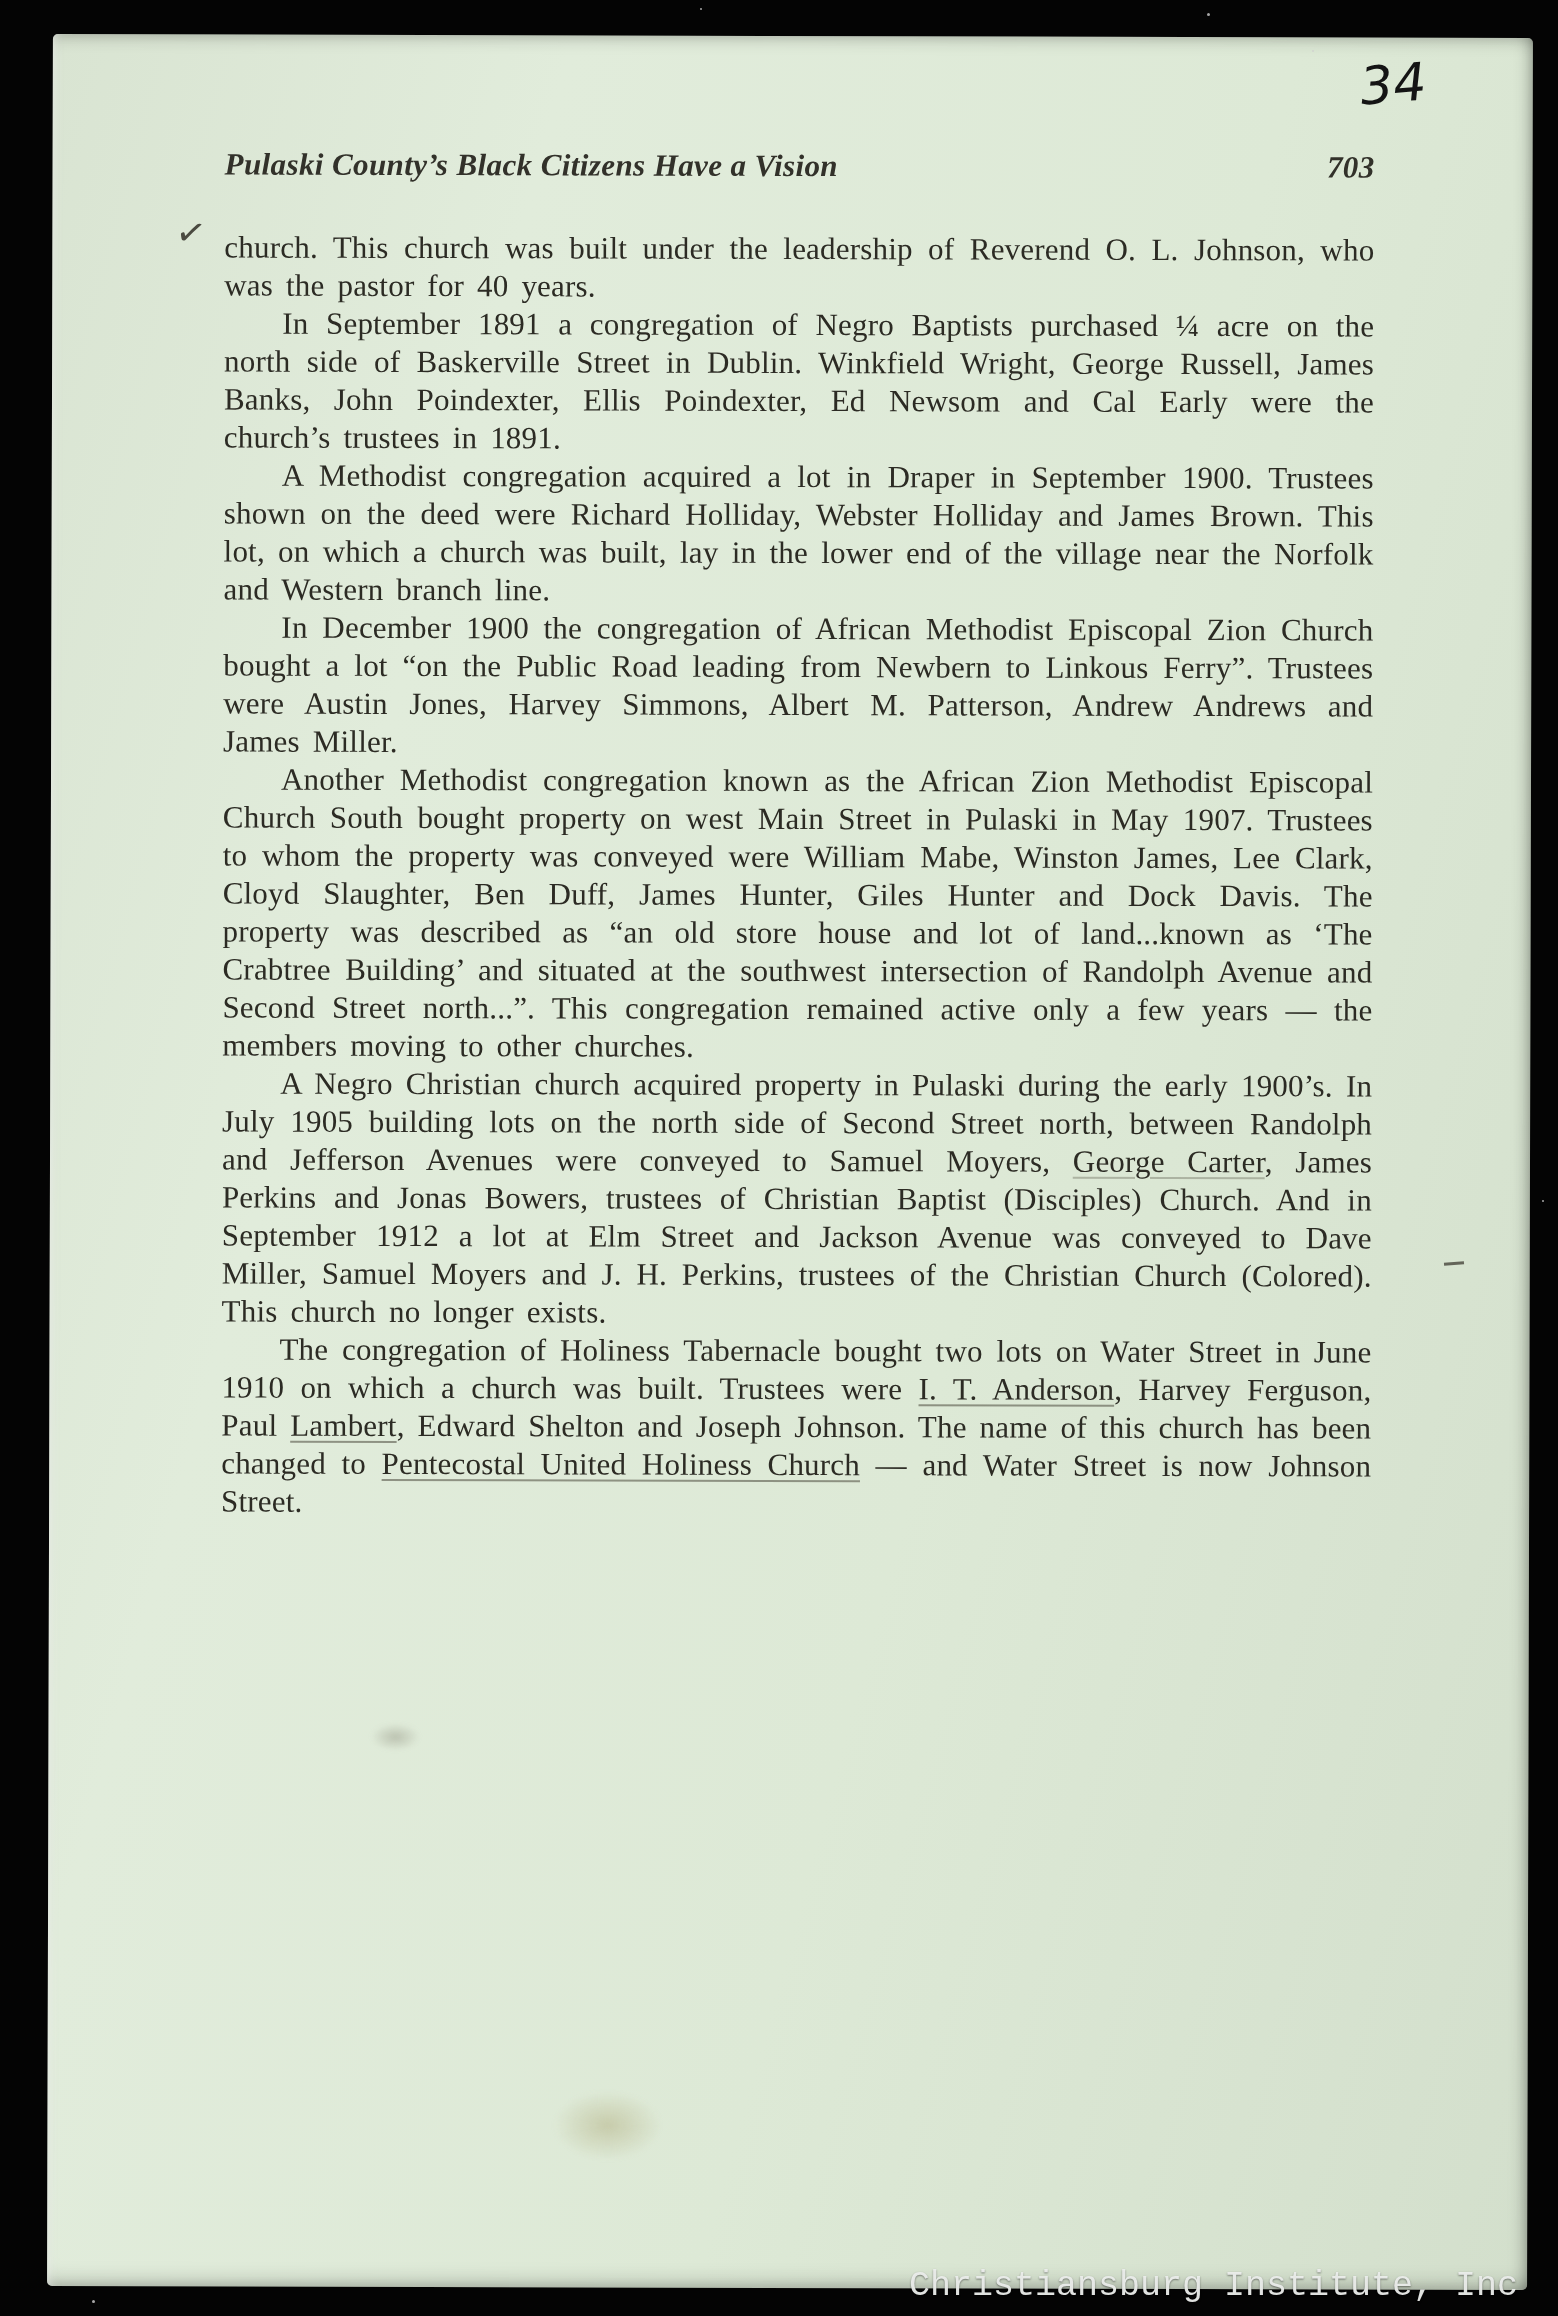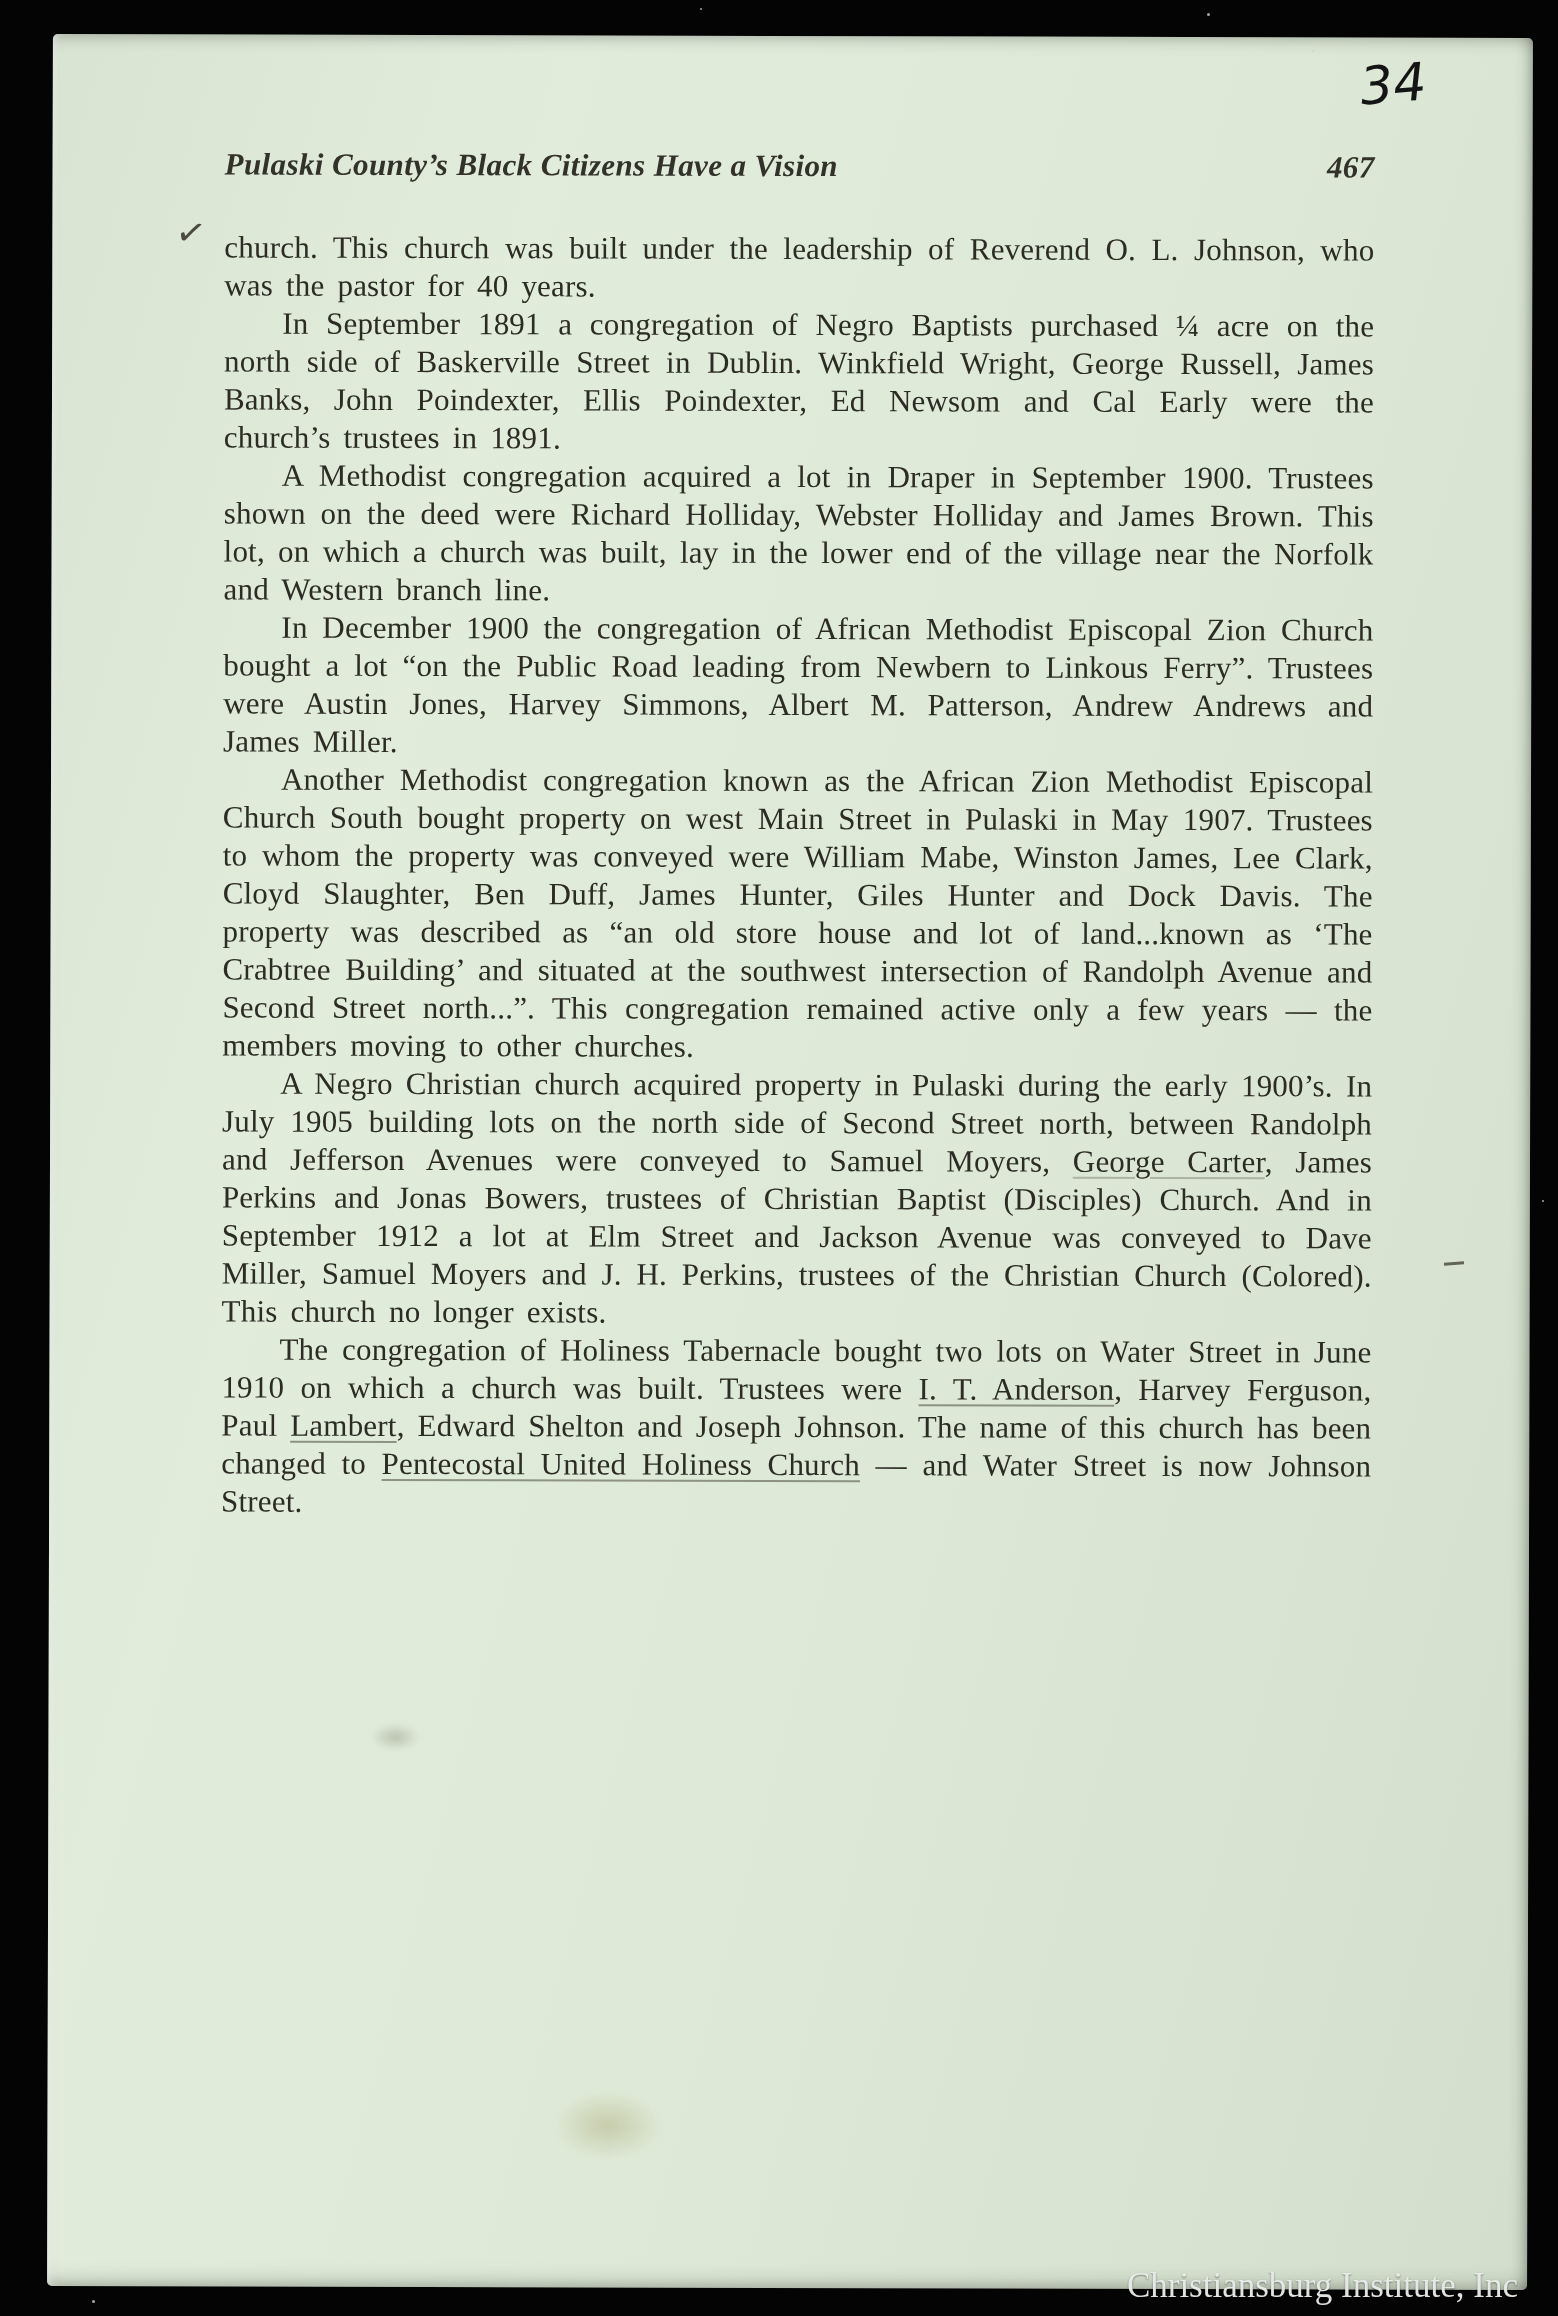--- a/index.html
+++ b/index.html
@@ -81,21 +81,21 @@
     filter: blur(2px);
   }
   .stain2 {
     position: absolute; left: 322px; top: 1688px;
     width: 50px; height: 28px;
     background: radial-gradient(ellipse at center, rgba(120,118,100,0.35), rgba(120,118,100,0) 70%);
     filter: blur(2px);
   }
   .watermark {
     position: absolute; right: 40px; bottom: 10px;
-    font-family: Liberation Serif, serif;
+    font-family: Liberation Mono, monospace;
     font-size: 35px;
     color: rgba(236,238,236,0.95);
     text-shadow: 0 1px 2px rgba(0,0,0,0.45);
   }
   .speck {
     position: absolute; width: 3px; height: 3px;
     border-radius: 50%;
     background: #cfcfcf; opacity: 0.8;
   }
   .sp1 { left: 1207px; top: 13px; }
@@ -106,21 +106,21 @@
 </style>
 </head>
 <body>
 
 <div class="stage">
 
   <div class="paper">
 
     <div class="header">
       <span class="title">Pulaski County’s Black Citizens Have a Vision</span>
-      <span class="pagenum">467</span>
+      <span class="pagenum">703</span>
     </div>
 
     <div class="bodytext">
       <p class="para first">church. This church was built under the leadership of Reverend O. L. Johnson, who was the pastor for 40 years.</p>
       <p class="para">In September 1891 a congregation of Negro Baptists purchased ¼ acre on the north side of Baskerville Street in Dublin. Winkfield Wright, George Russell, James Banks, John Poindexter, Ellis Poindexter, Ed Newsom and Cal Early were the church’s trustees in 1891.</p>
       <p class="para">A Methodist congregation acquired a lot in Draper in September 1900. Trustees shown on the deed were Richard Holliday, Webster Holliday and James Brown. This lot, on which a church was built, lay in the lower end of the village near the Norfolk and Western branch line.</p>
       <p class="para">In December 1900 the congregation of African Methodist Episcopal Zion Church bought a lot “on the Public Road leading from Newbern to Linkous Ferry”. Trustees were Austin Jones, Harvey Simmons, Albert M. Patterson, Andrew Andrews and James Miller.</p>
       <p class="para">Another Methodist congregation known as the African Zion Methodist Episcopal Church South bought property on west Main Street in Pulaski in May 1907. Trustees to whom the property was conveyed were William Mabe, Winston James, Lee Clark, Cloyd Slaughter, Ben Duff, James Hunter, Giles Hunter and Dock Davis. The property was described as “an old store house and lot of land...known as ‘The Crabtree Building’ and situated at the southwest intersection of Randolph Avenue and Second Street north...”. This congregation remained active only a few years — the members moving to other churches.</p>
       <p class="para"><span>A Negro Christian church acquired property in Pulaski during the early 1900’s. In July 1905 building lots on the north side of Second Street north, between Randolph and Jefferson Avenues were conveyed to Samuel Moyers, </span><span class="u u-light">George Carter</span><span>, James Perkins and Jonas Bowers, trustees of Christian Baptist (Disciples) Church. And in September 1912 a lot at Elm Street and Jackson Avenue was conveyed to Dave Miller, Samuel Moyers and J. H. Perkins, trustees of the Christian Church (Colored). This church no longer exists.</span></p>
       <p class="para"><span>The congregation of Holiness Tabernacle bought two lots on Water Street in June 1910 on which a church was built. Trustees were </span><span class="u">I. T. Anderson</span><span>, Harvey Ferguson, Paul </span><span class="u">Lambert</span><span>, Edward Shelton and Joseph Johnson. The name of this church has been changed to </span><span class="u">Pentecostal United Holiness Church</span><span> — and Water Street is now Johnson Street.</span></p>

